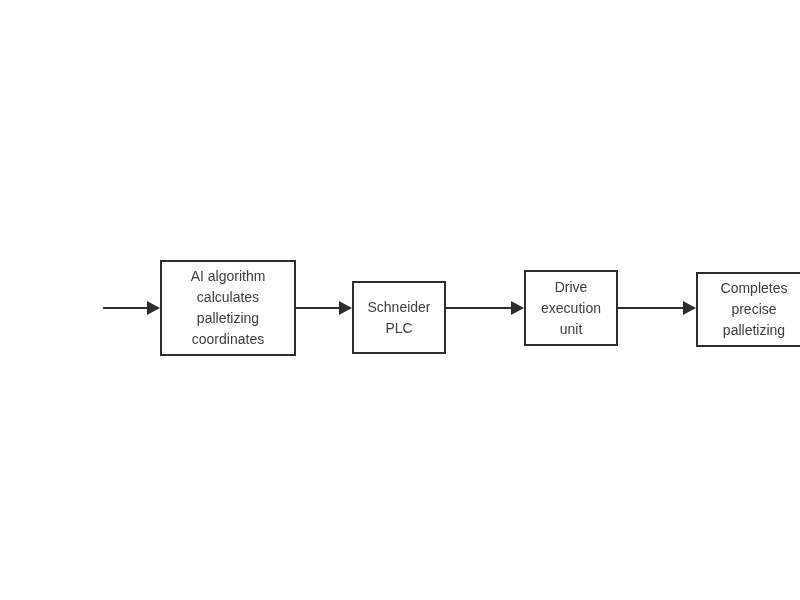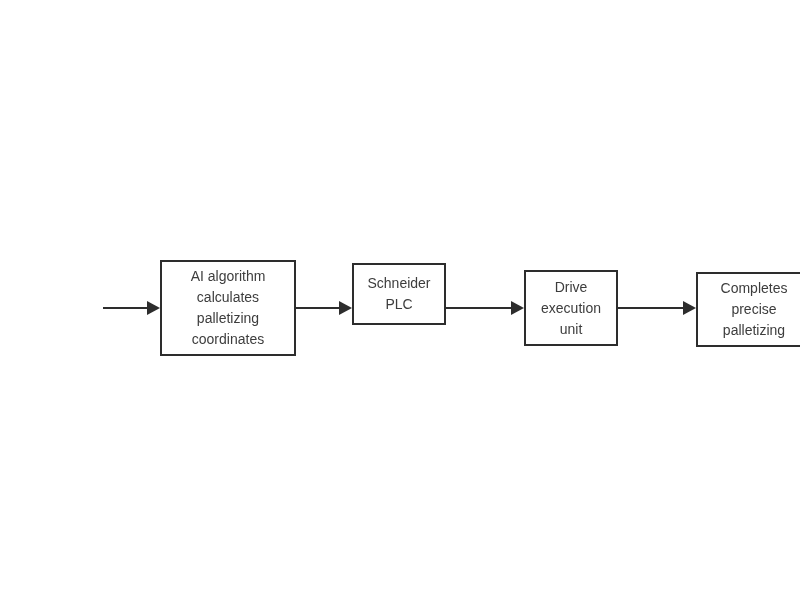--- a/index.html
+++ b/index.html
@@ -60,21 +60,21 @@
 <div id="canvas" style="--bg: #ffffff; --line: #2d2d2d; --text: #3d3d3d;">
 
 
   <div class="node" style="left:160px; top:260px; width:136px; height:96px;">
     <span class="label">AI algorithm
 calculates
 palletizing
 coordinates</span>
   </div>
 
-  <div class="node" style="left:352px; top:263px; width:94px;  height:62px;">
+  <div class="node" style="left:352px; top:281px; width:94px;  height:73px;">
     <span class="label">Schneider
 PLC</span>
   </div>
 
   <div class="node" style="left:524px; top:270px; width:94px;  height:76px;">
     <span class="label">Drive
 execution
 unit</span>
   </div>
 

